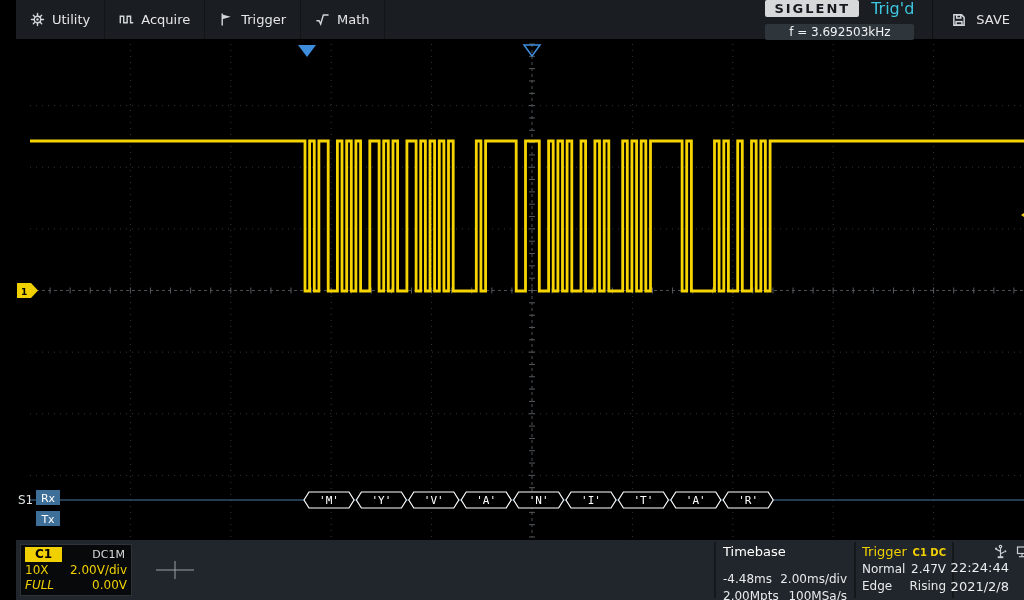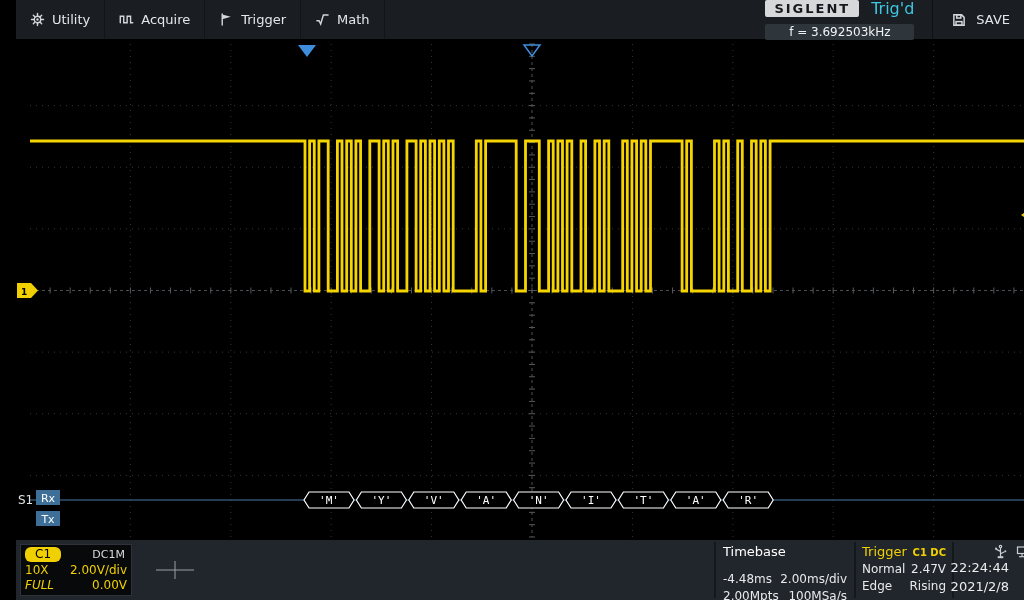--- a/index.html
+++ b/index.html
@@ -30,21 +30,21 @@
   
   .plot{position:absolute;top:40px;left:0;width:1024px;height:500px;background:#000}
   #plot-svg{display:block}
 
   
   .statusbar{position:absolute;left:0;bottom:0;width:1024px;height:60px;background:#20262b}
   .ch-box{position:absolute;left:4px;top:4px;width:112px;height:52px;background:#07090b;
     border:1px solid #2d3338;display:flex;flex-direction:column;justify-content:space-between;
     padding:2px 4px}
   .ch-row{display:flex;justify-content:space-between;align-items:center;line-height:15px}
-  .ch-chip{color:#000;font-size:12px;font-weight:normal;padding:0 10px;border-radius:6px}
+  .ch-chip{color:#000;font-size:12px;font-weight:bold;padding:0 10px;border-radius:0}
   .ch-coupling{color:#d8dadc;font-size:11px;padding-right:2px}
   .ch-row.yellow span{font-size:12px}
   .pos-widget{position:absolute;left:138px;top:8px;width:44px;height:44px}
   .tb-box{position:absolute;left:698px;top:2px;width:140px;height:56px;color:#e8eaec;
     border-left:2px solid #14181b;padding:2px 7px}
   .tb-title{font-size:13px;color:#fff;margin-bottom:12px}
   .tb-row{display:flex;justify-content:space-between;font-size:12px;line-height:17px}
   .trg-box{position:absolute;left:838px;top:2px;width:100px;height:56px;color:#e8eaec;
     border-left:2px solid #14181b;border-right:2px solid #14181b;padding:2px 6px}
   .trg-title-row{display:flex;justify-content:space-between;align-items:baseline;margin-bottom:2px}

